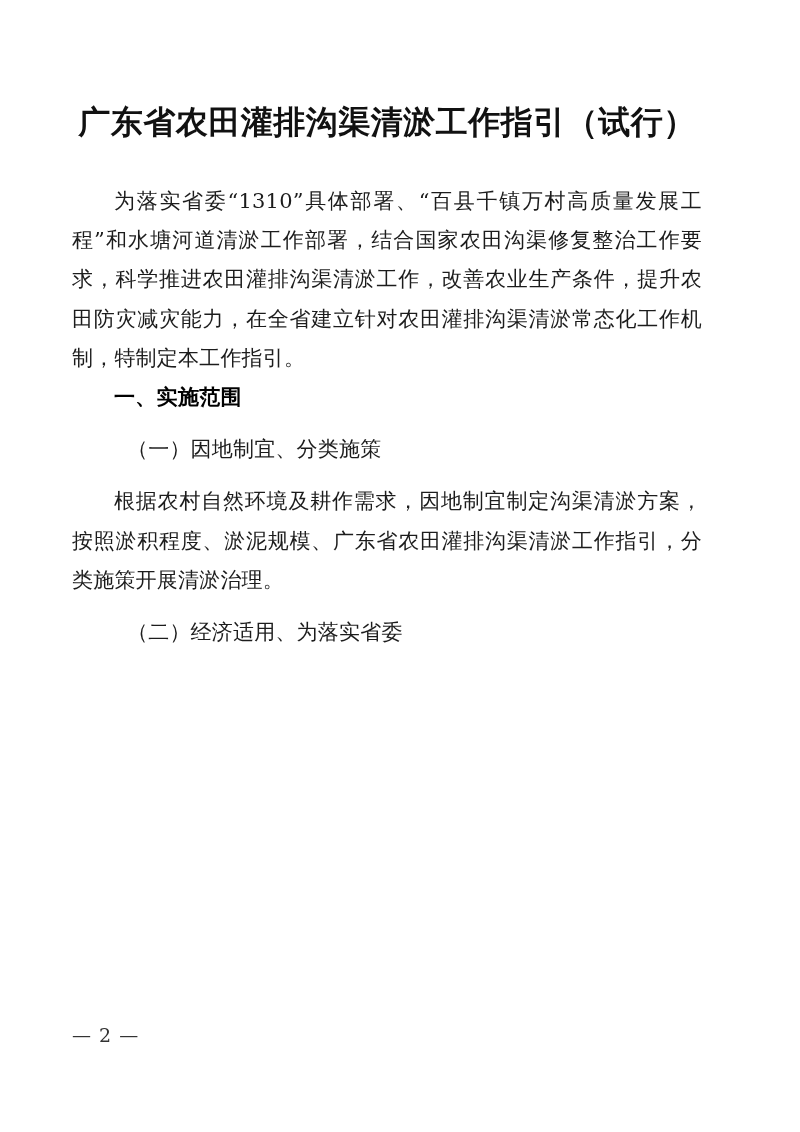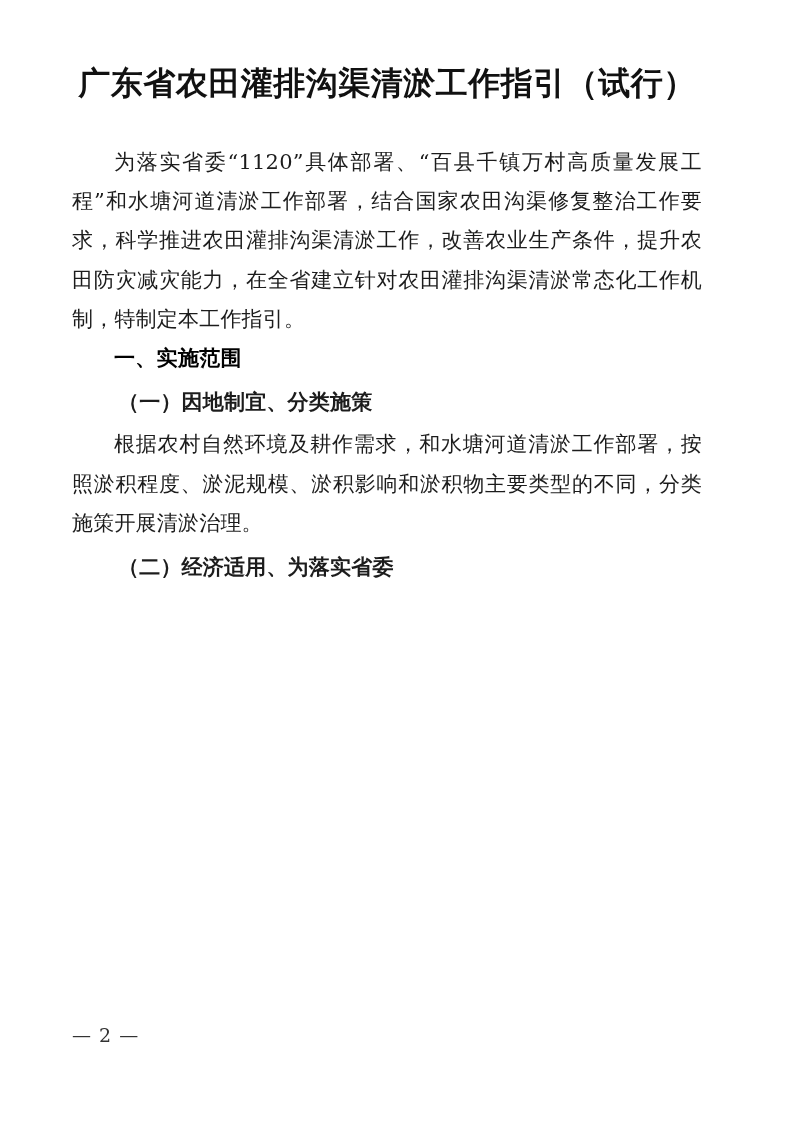--- a/index.html
+++ b/index.html
@@ -32,21 +32,21 @@
   }
 
   .doc-title {
     font-family: "DejaVu Serif", "Liberation Serif", serif;
     font-weight: bold;
     font-size: 32px;
     line-height: 44px;
     text-align: center;
     letter-spacing: 0.5px;
     margin: 0;
-    padding-top: 61px;
+    padding-top: 100px;
     padding-bottom: 0;
     color: #111111;
     white-space: nowrap;
   }
 
   .body-block {
     margin-top: 38px;
   }
 
   p.para {
@@ -66,23 +66,23 @@
     font-family: Liberation Serif, serif;
     font-weight: bold;
     font-size: 21px;
     line-height: 39.2px;
     text-indent: 2em;
     letter-spacing: 0.3px;
     color: #000000;
   }
 
   h3.heading-sub {
-    margin: 4px;
+    margin: 13px;
     font-family: "DejaVu Serif", "Liberation Serif", serif;
-    font-weight: bold;
+    font-weight: normal;
     font-size: 21px;
     line-height: 39.2px;
     text-indent: 2em;
     letter-spacing: 0.2px;
     color: #1c1c1c;
   }
 
   .footer {
     position: absolute;
     left: 72px;
@@ -99,29 +99,29 @@
 <body>
 
 <div class="page">
 
   <div class="content">
 
     <h1 class="doc-title">广东省农田灌排沟渠清淤工作指引（试行）</h1>
 
     <div class="body-block">
 
-      <p class="para">为落实省委“1120”具体部署、“百县千镇万村高质量发展工程”和水塘河道清淤工作部署，结合国家农田沟渠修复整治工作要求，科学推进农田灌排沟渠清淤工作，改善农业生产条件，提升农田防灾减灾能力，在全省建立针对农田灌排沟渠清淤常态化工作机制，特制定本工作指引。</p>
+      <p class="para">为落实省委“1310”具体部署、“百县千镇万村高质量发展工程”和水塘河道清淤工作部署，结合国家农田沟渠修复整治工作要求，科学推进农田灌排沟渠清淤工作，改善农业生产条件，提升农田防灾减灾能力，在全省建立针对农田灌排沟渠清淤常态化工作机制，特制定本工作指引。</p>
 
       <h2 class="heading-bold">一、实施范围</h2>
 
 
 
       <h3 class="heading-sub">（一）因地制宜、分类施策</h3>
 
-      <p class="para">根据农村自然环境及耕作需求，和水塘河道清淤工作部署，按照淤积程度、淤泥规模、淤积影响和淤积物主要类型的不同，分类施策开展清淤治理。</p>
+      <p class="para">根据农村自然环境及耕作需求，因地制宜制定沟渠清淤方案，按照淤积程度、淤泥规模、广东省农田灌排沟渠清淤工作指引，分类施策开展清淤治理。</p>
 
       <h3 class="heading-sub">（二）经济适用、为落实省委</h3>
 
 
     </div>
   </div>
 
   <div class="footer">— 2 —</div>
 
 </div>

